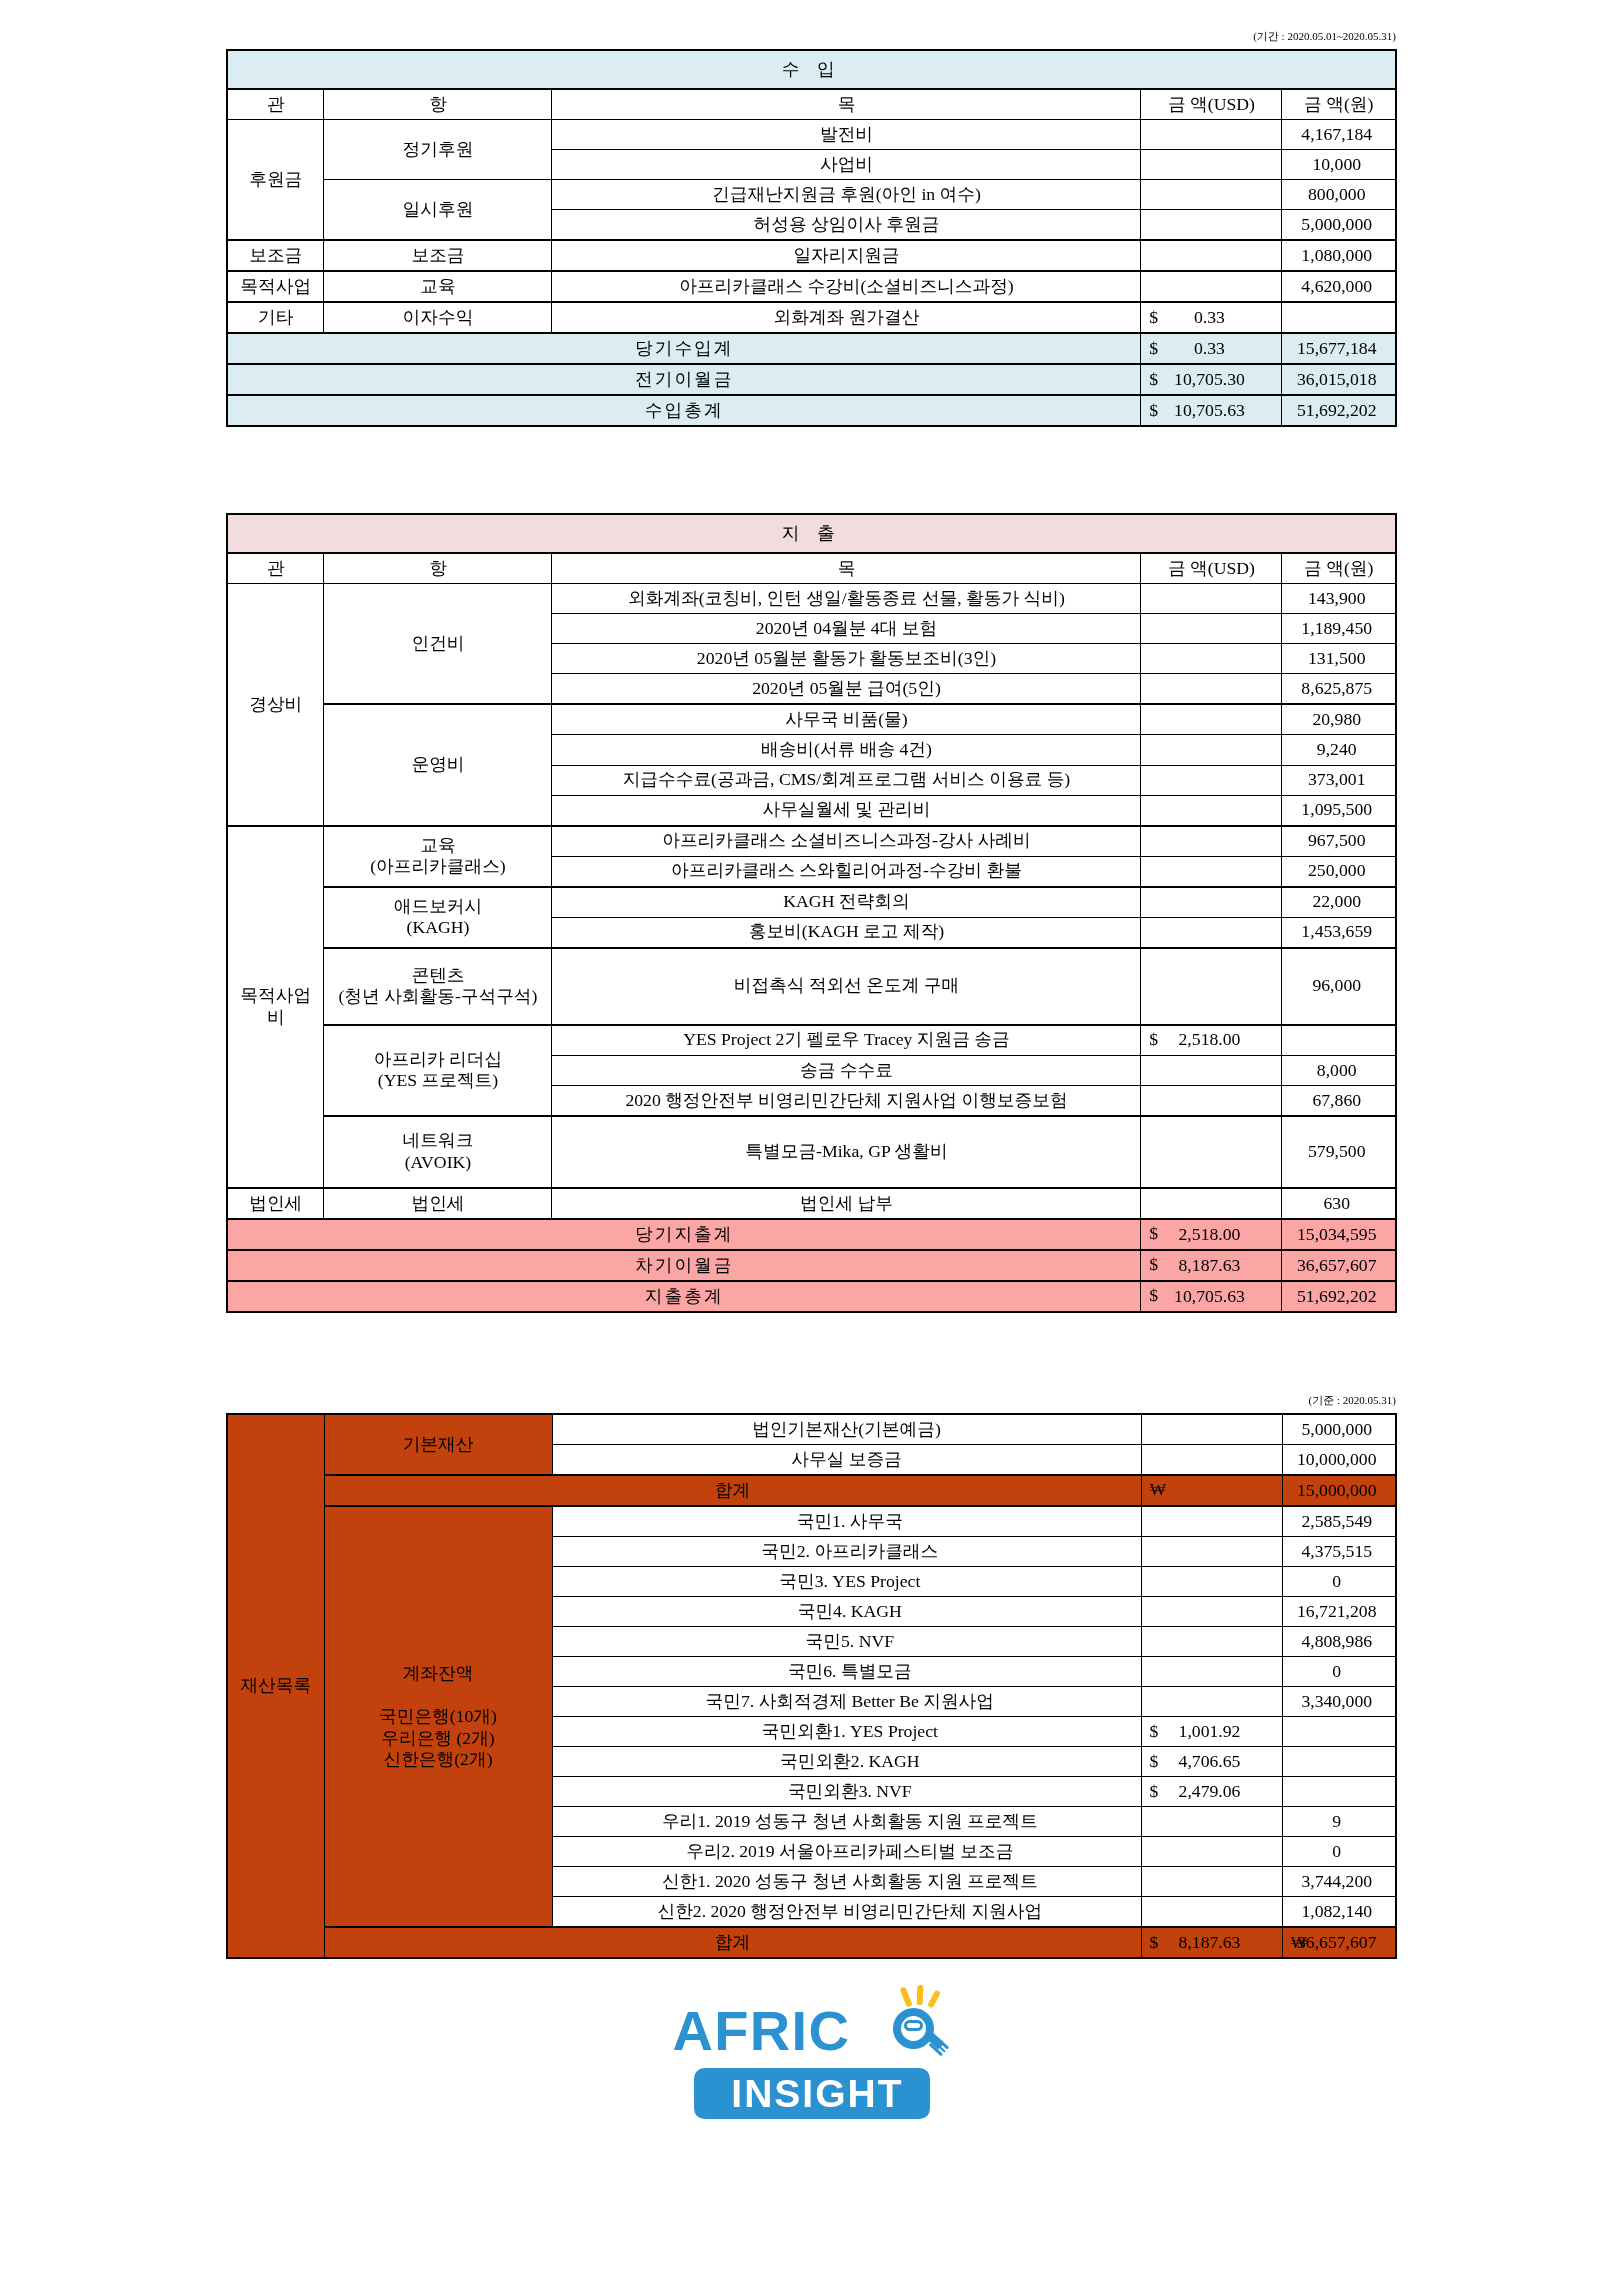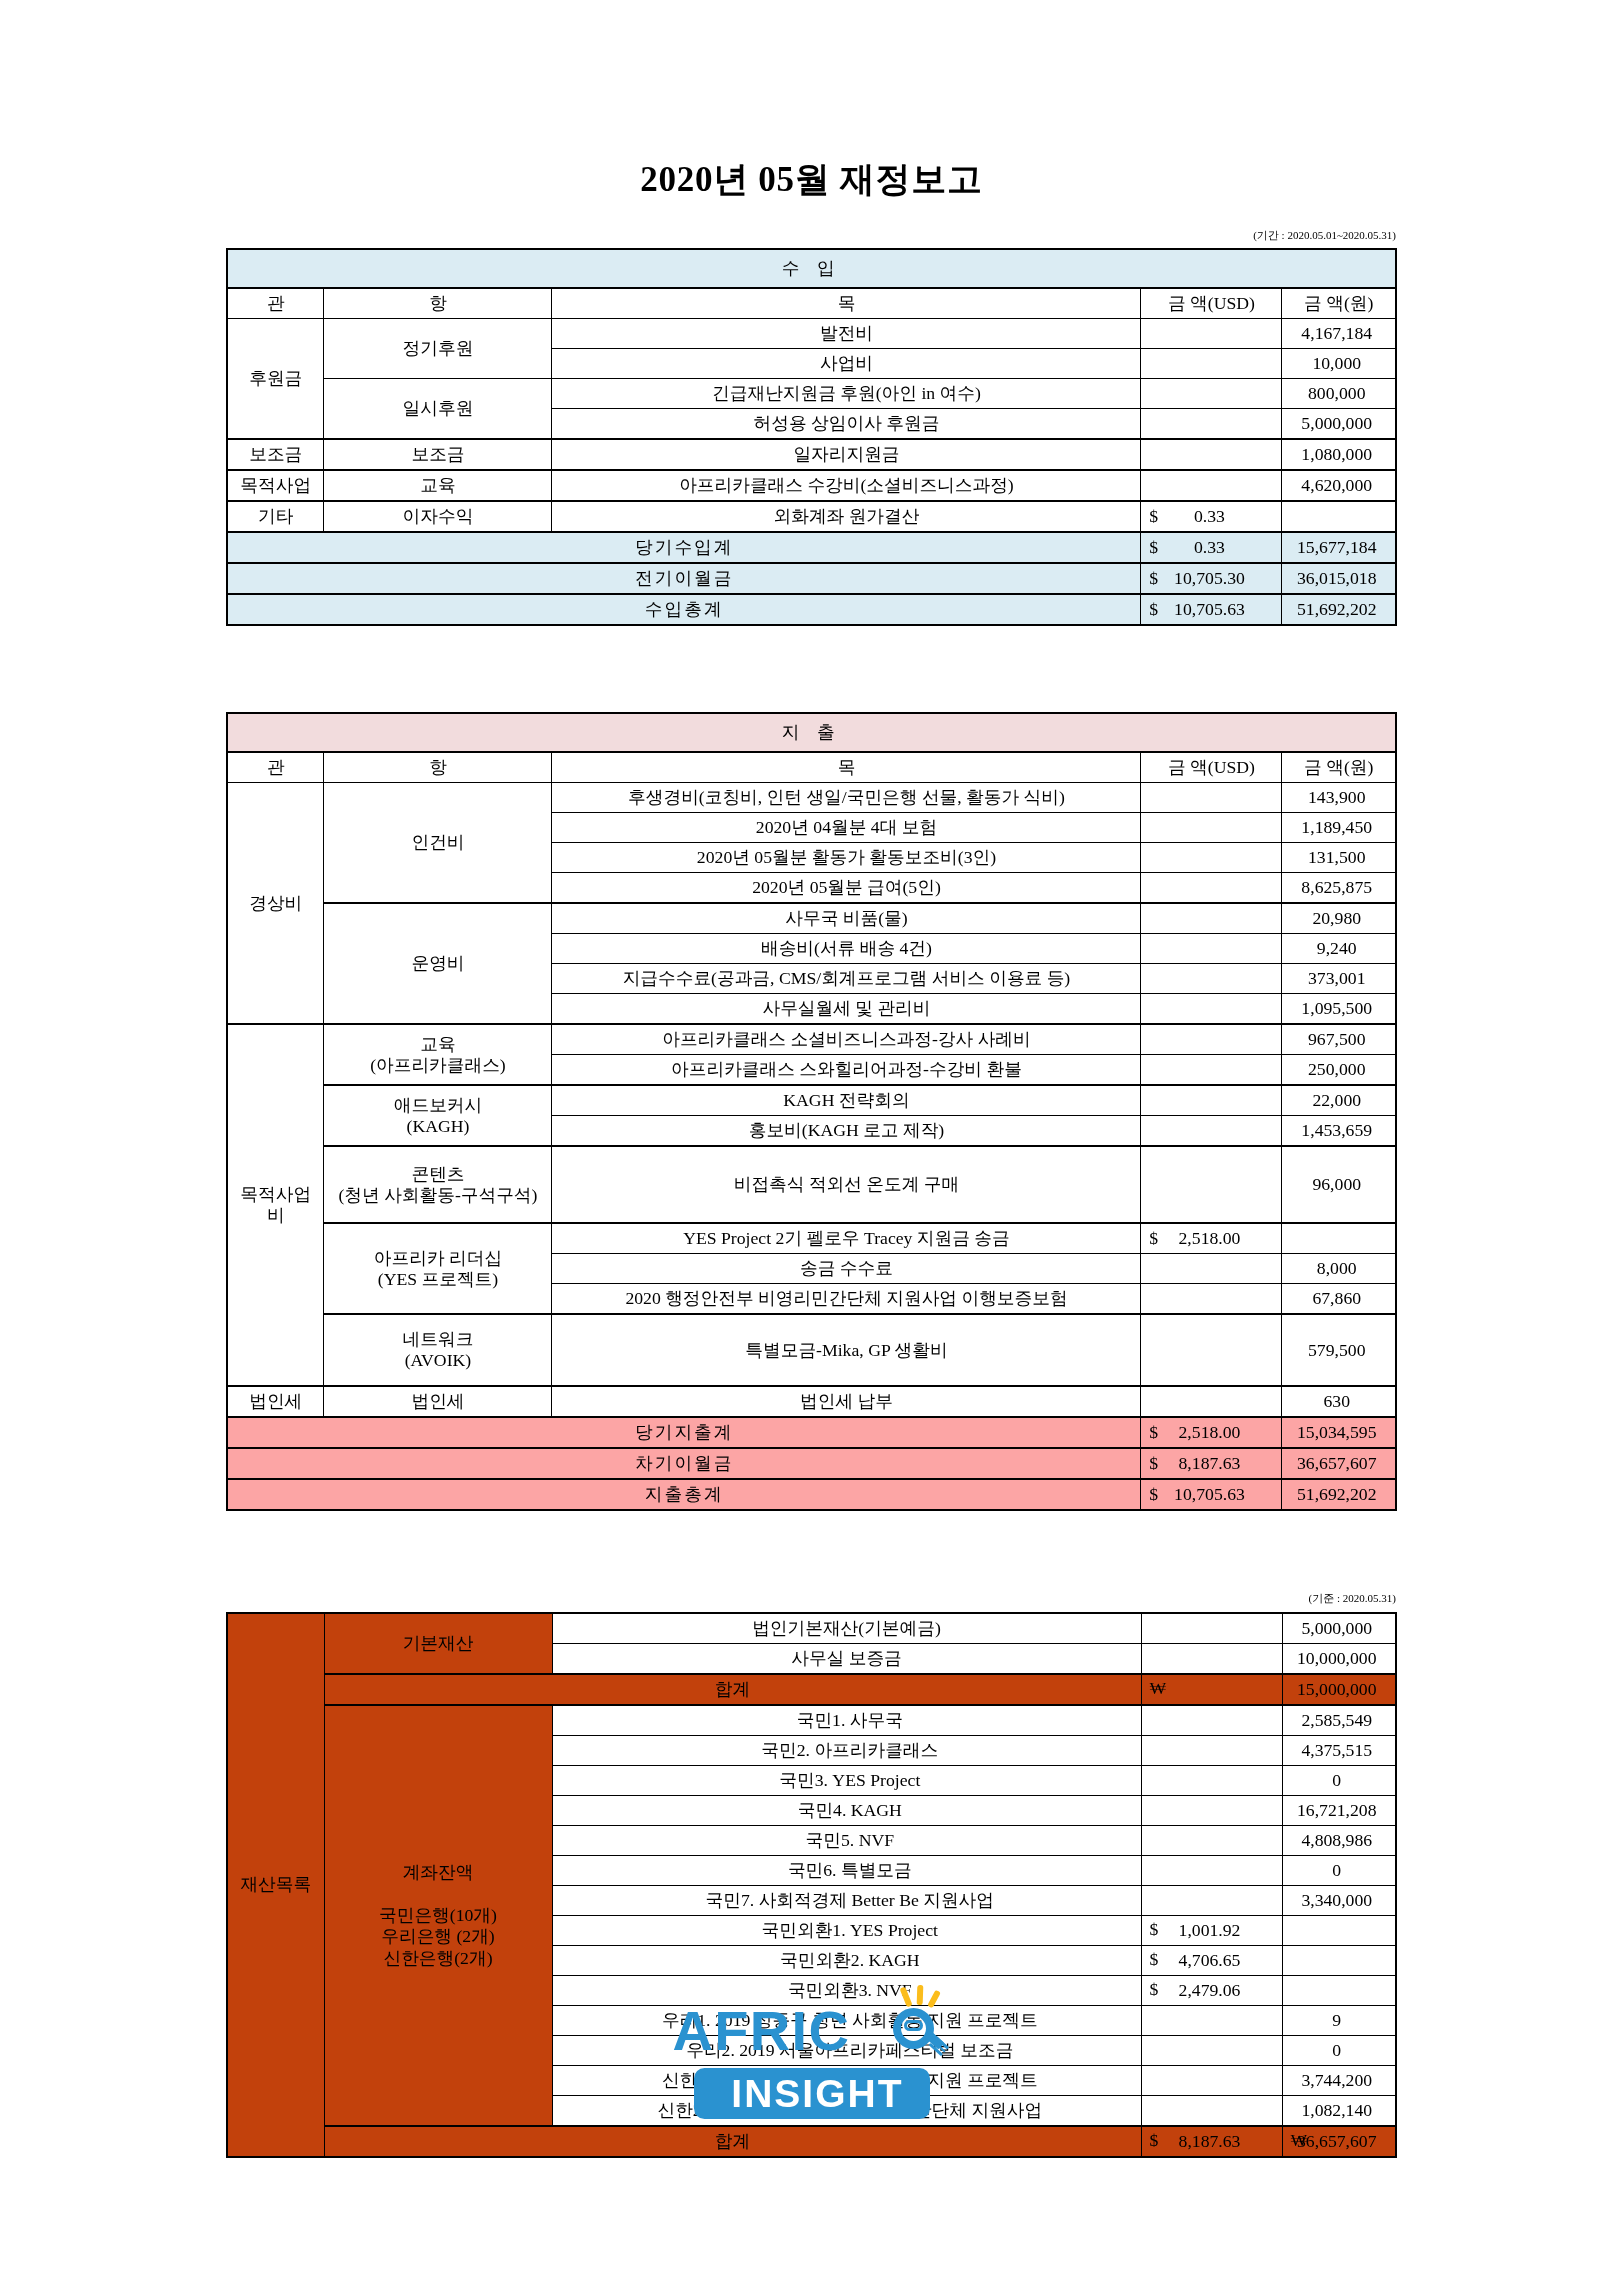--- a/index.html
+++ b/index.html
@@ -138,21 +138,20 @@
   .logo-bar span{
     font-family:"Liberation Sans","DejaVu Sans",sans-serif;
     font-weight:bold;font-size:39px;color:#ffffff;letter-spacing:2px;line-height:1;
   }
 </style>
 </head>
 <body>
 
 <div class="page">
 
-  <h1 class="doc-title">2020년 05월 재정보고</h1>
 
   <div class="caption-row first">(기간 : 2020.05.01~2020.05.31)</div>
 
   <table class="fin">
     <colgroup>
       <col class="c-gwan">
         <col class="c-hang">
         <col class="c-mok">
         <col class="c-usd">
         <col class="c-krw">
@@ -250,21 +249,21 @@
         <td>관</td>
         <td>항</td>
         <td>목</td>
         <td>금 액(USD)</td>
         <td>금 액(원)</td>
       </tr>
 
       <tr>
         <td rowspan="8">경상비</td>
         <td rowspan="4">인건비</td>
-        <td>후생경비(코칭비, 인턴 생일/국민은행 선물, 활동가 식비)</td>
+        <td>외화계좌(코칭비, 인턴 생일/활동종료 선물, 활동가 식비)</td>
         <td class="cur-cell"></td>
         <td class="num">143,900</td>
       </tr>
       <tr>
         <td>2020년 04월분 4대 보험</td>
         <td class="cur-cell"></td>
         <td class="num">1,189,450</td>
       </tr>
       <tr>
         <td>2020년 05월분 활동가 활동보조비(3인)</td>

